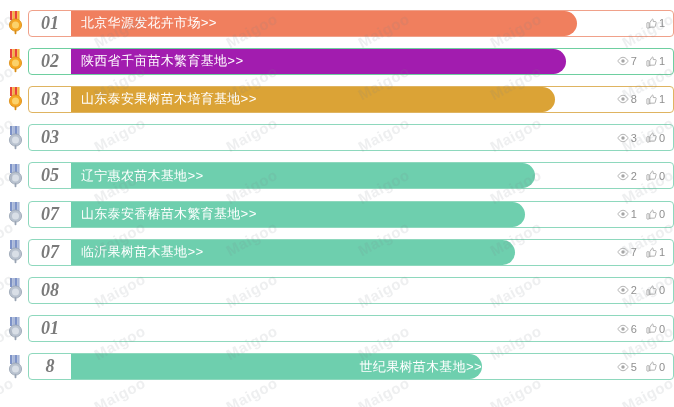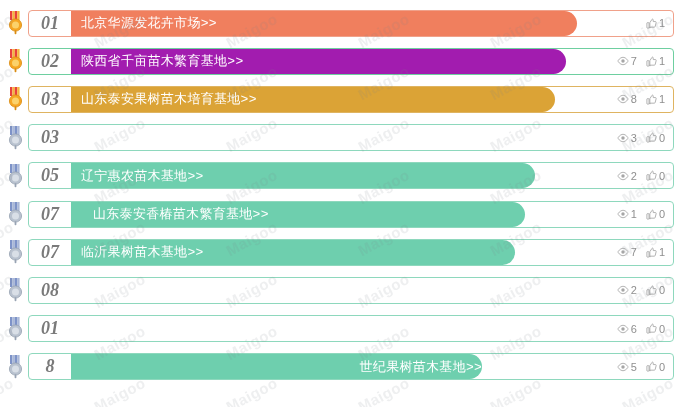--- a/index.html
+++ b/index.html
@@ -391,21 +391,21 @@
           <rect x="8.8" y="0" width="2.4" height="9" fill="#7e93c8"></rect>
           <rect x="11.2" y="0" width="2.4" height="9" fill="#aab8d8"></rect>
           <circle cx="9.5" cy="14" r="6.1" fill="#b9c2cf" stroke="#98a3b3" stroke-width="0.8"></circle>
           <circle cx="9.5" cy="14" r="3.5" fill="#d9dfe7"></circle>
           <rect x="8.6" y="19.2" width="1.8" height="4" rx="0.8" fill="#98a3b3"></rect>
         </svg>
       </div>
       <div class="track">
         <div class="rank-num">07</div>
         <div class="bar-wrap">
-          <div class="bar" style="width: 75.4%; padding-left: 12px;">
+          <div class="bar" style="width: 75.4%;">
             <span class="bar-label">山东泰安香椿苗木繁育基地&gt;&gt;</span>
           </div>
         </div>
         <div class="stats">
           <span class="stat">
             <span>
               <svg width="12" height="10" viewBox="0 0 14 10" xmlns="http://www.w3.org/2000/svg">
                 <path d="M7 0.6C3.4 0.6 1 5 1 5s2.4 4.4 6 4.4S13 5 13 5 10.6 0.6 7 0.6z" fill="none" stroke="#a6a6a6" stroke-width="1"></path>
                 <circle cx="7" cy="5" r="2" fill="#a6a6a6"></circle>
               </svg>

